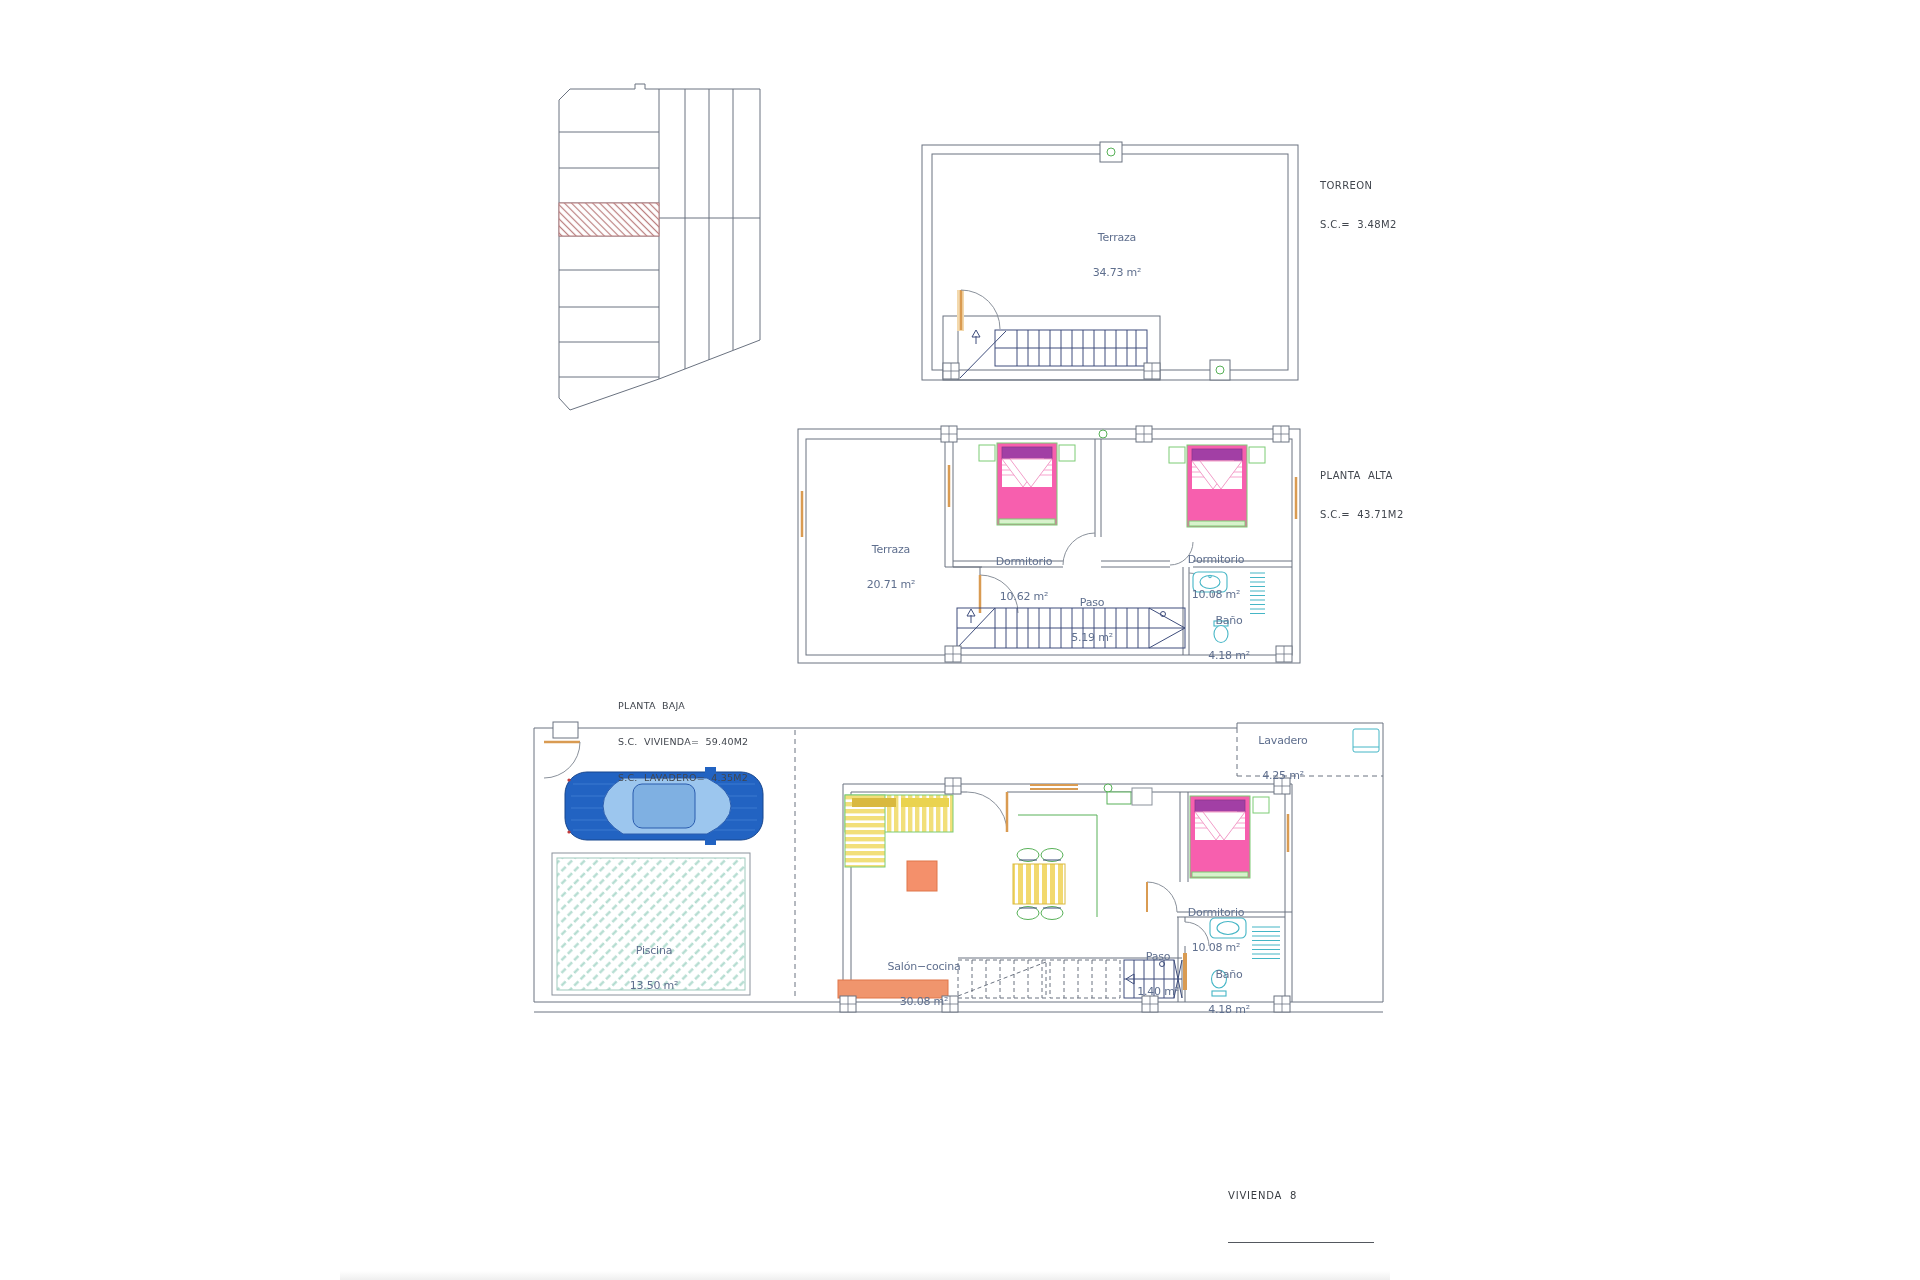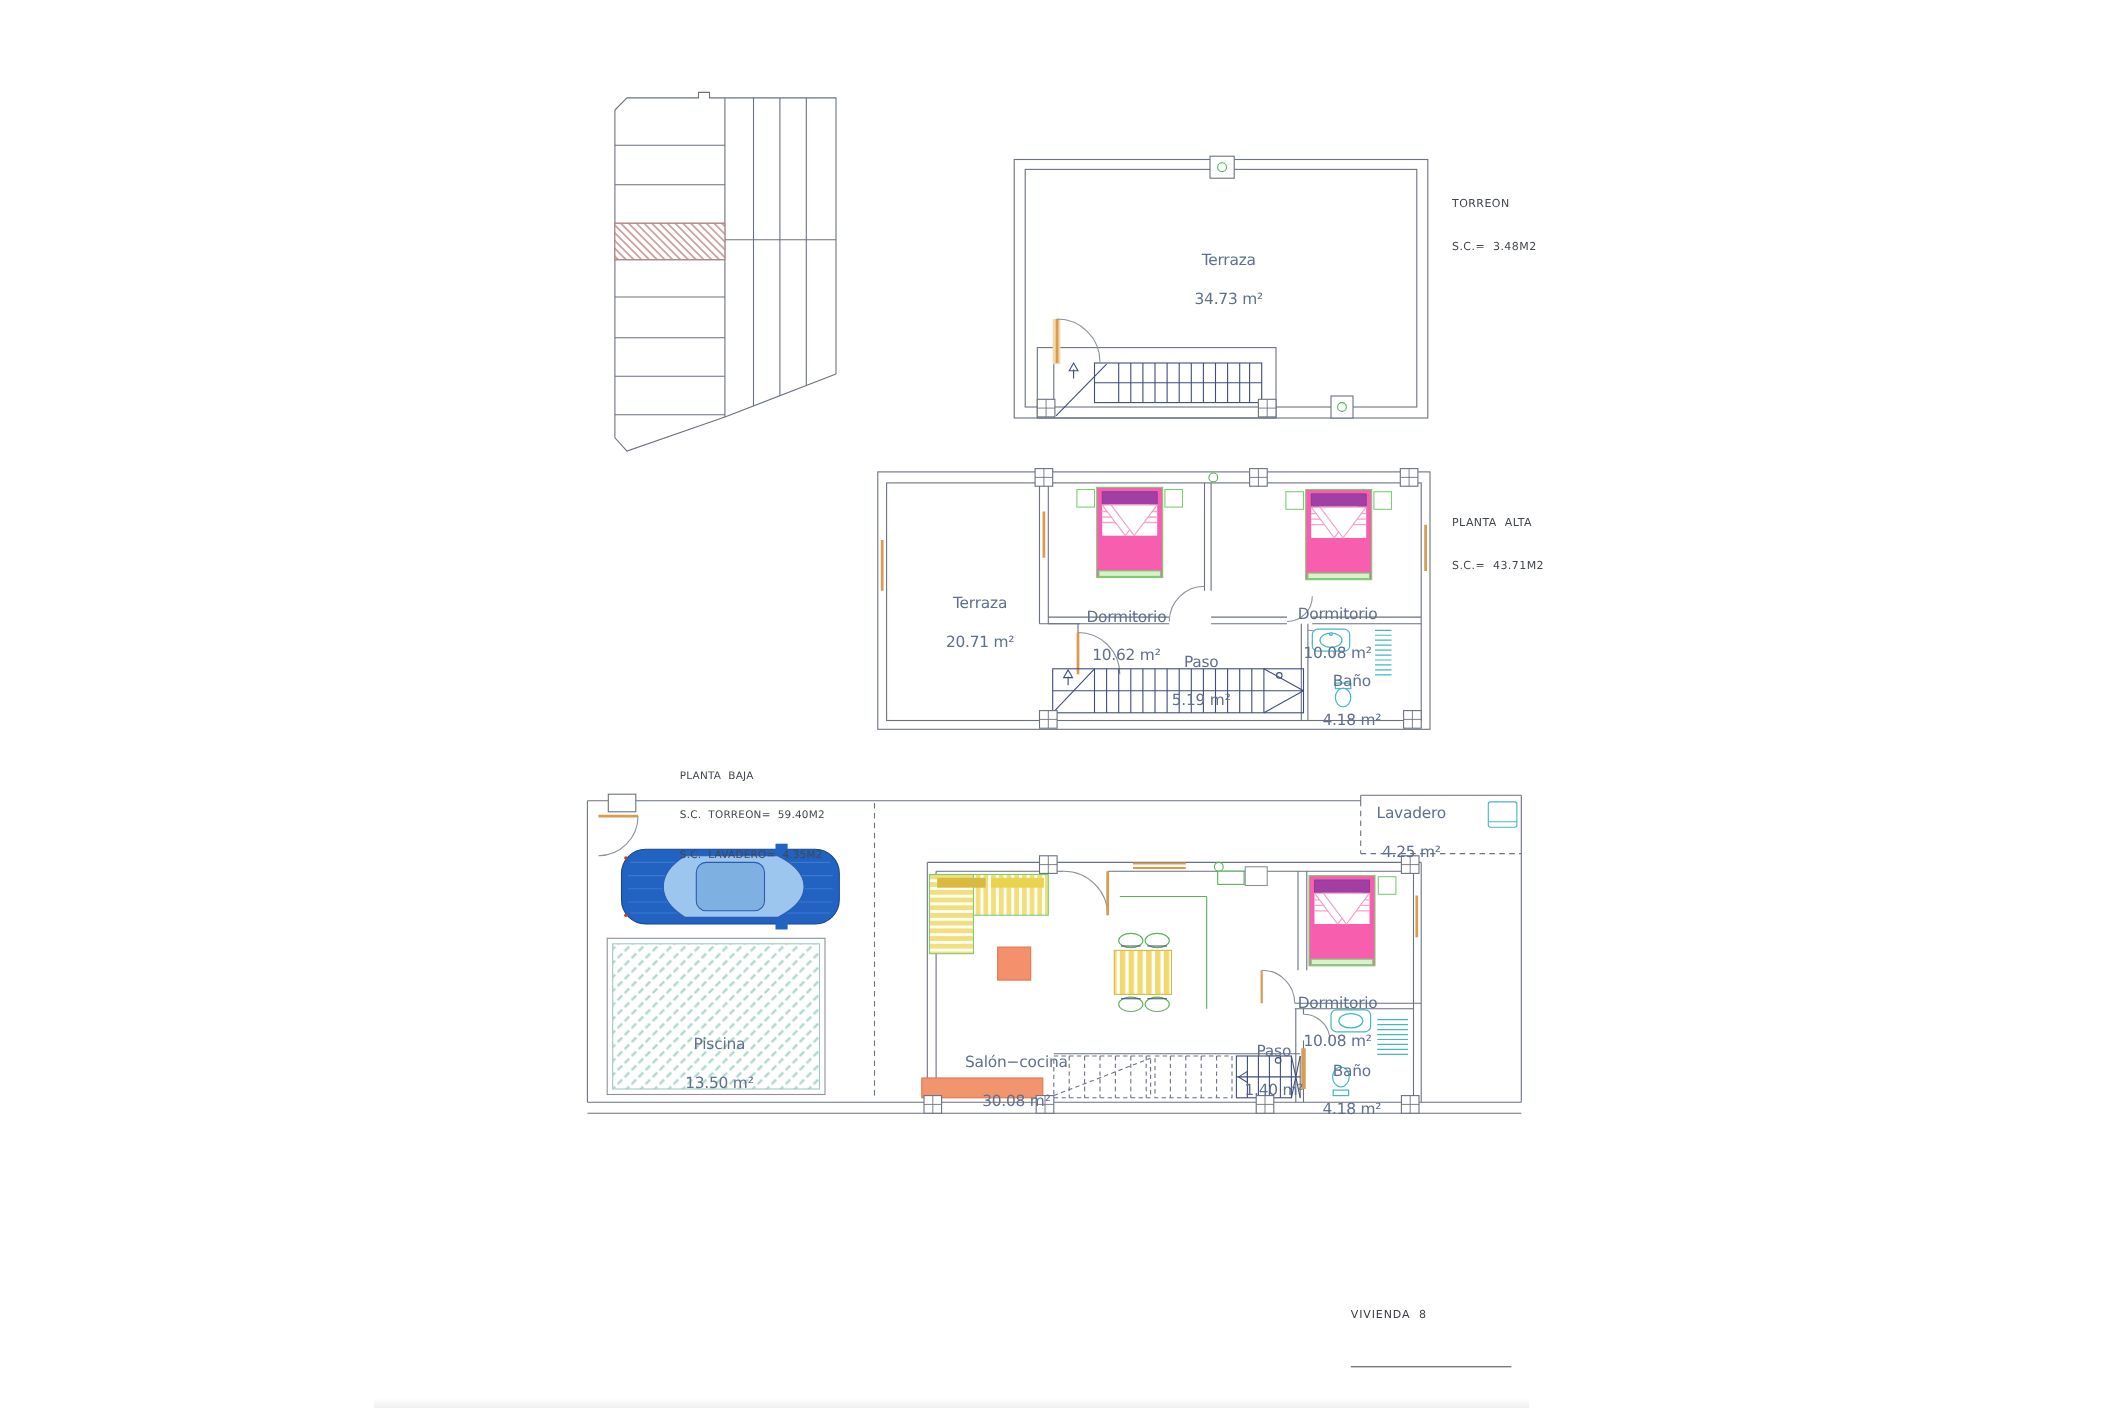--- a/index.html
+++ b/index.html
@@ -1,20 +1,20 @@
 <!DOCTYPE html>
 <html><head>
 <meta charset="utf-8">
 <style>
   *{margin:0;padding:0;box-sizing:border-box}
   html,body{width:1920px;height:1280px;background:#ffffff;overflow:hidden}
   body{position:relative;font-family:"DejaVu Sans",sans-serif}
   .abs{position:absolute}
   svg{display:block}
-  .room-label{position:absolute;width:140px;text-align:center;font-size:14px;line-height:11.5px;
+  .room-label{position:absolute;width:140px;text-align:center;font-size:11px;line-height:11.5px;
               color:#5f6f8e;letter-spacing:-0.2px;white-space:pre}
   .cad-heading{position:absolute;font-size:10px;line-height:13px;color:#41464e;
                letter-spacing:.4px;white-space:pre}
   .cad-heading.small{font-size:9.5px;line-height:12px;letter-spacing:.2px}
   .summary{position:absolute;left:1228px;top:1152px;color:#383c42;white-space:pre}
   .summary .title{font-size:10px;letter-spacing:.8px}
   .summary .rule{width:146px;border-bottom:1.6px solid #54585f;margin:3px 0 9px}
   .bottom-strip{position:absolute;left:340px;top:1271px;width:1050px;height:9px;
                 background:linear-gradient(180deg,#ffffff, #efefef)}
 </style>
@@ -292,21 +292,21 @@
   <div>S.C.=  3.48M2</div>
 </div>
 
 <div class="cad-heading" style="left:1320px;top:443px">
   <div>PLANTA  ALTA</div>
   <div>S.C.=  43.71M2</div>
 </div>
 
 <div class="cad-heading small" style="left:618px;top:676px">
   <div>PLANTA  BAJA</div>
-  <div>S.C.  TORREON=  59.40M2</div>
+  <div>S.C.  VIVIENDA=  59.40M2</div>
   <div>S.C.  LAVADERO=  4.35M2</div>
 </div>
 
 <div class="room-label" style="left:1047px;top:209px">
   <div>Terraza</div>
   <div>34.73 m²</div>
 </div>
 
 <div class="room-label" style="left:821px;top:521px">
   <div>Terraza</div>

